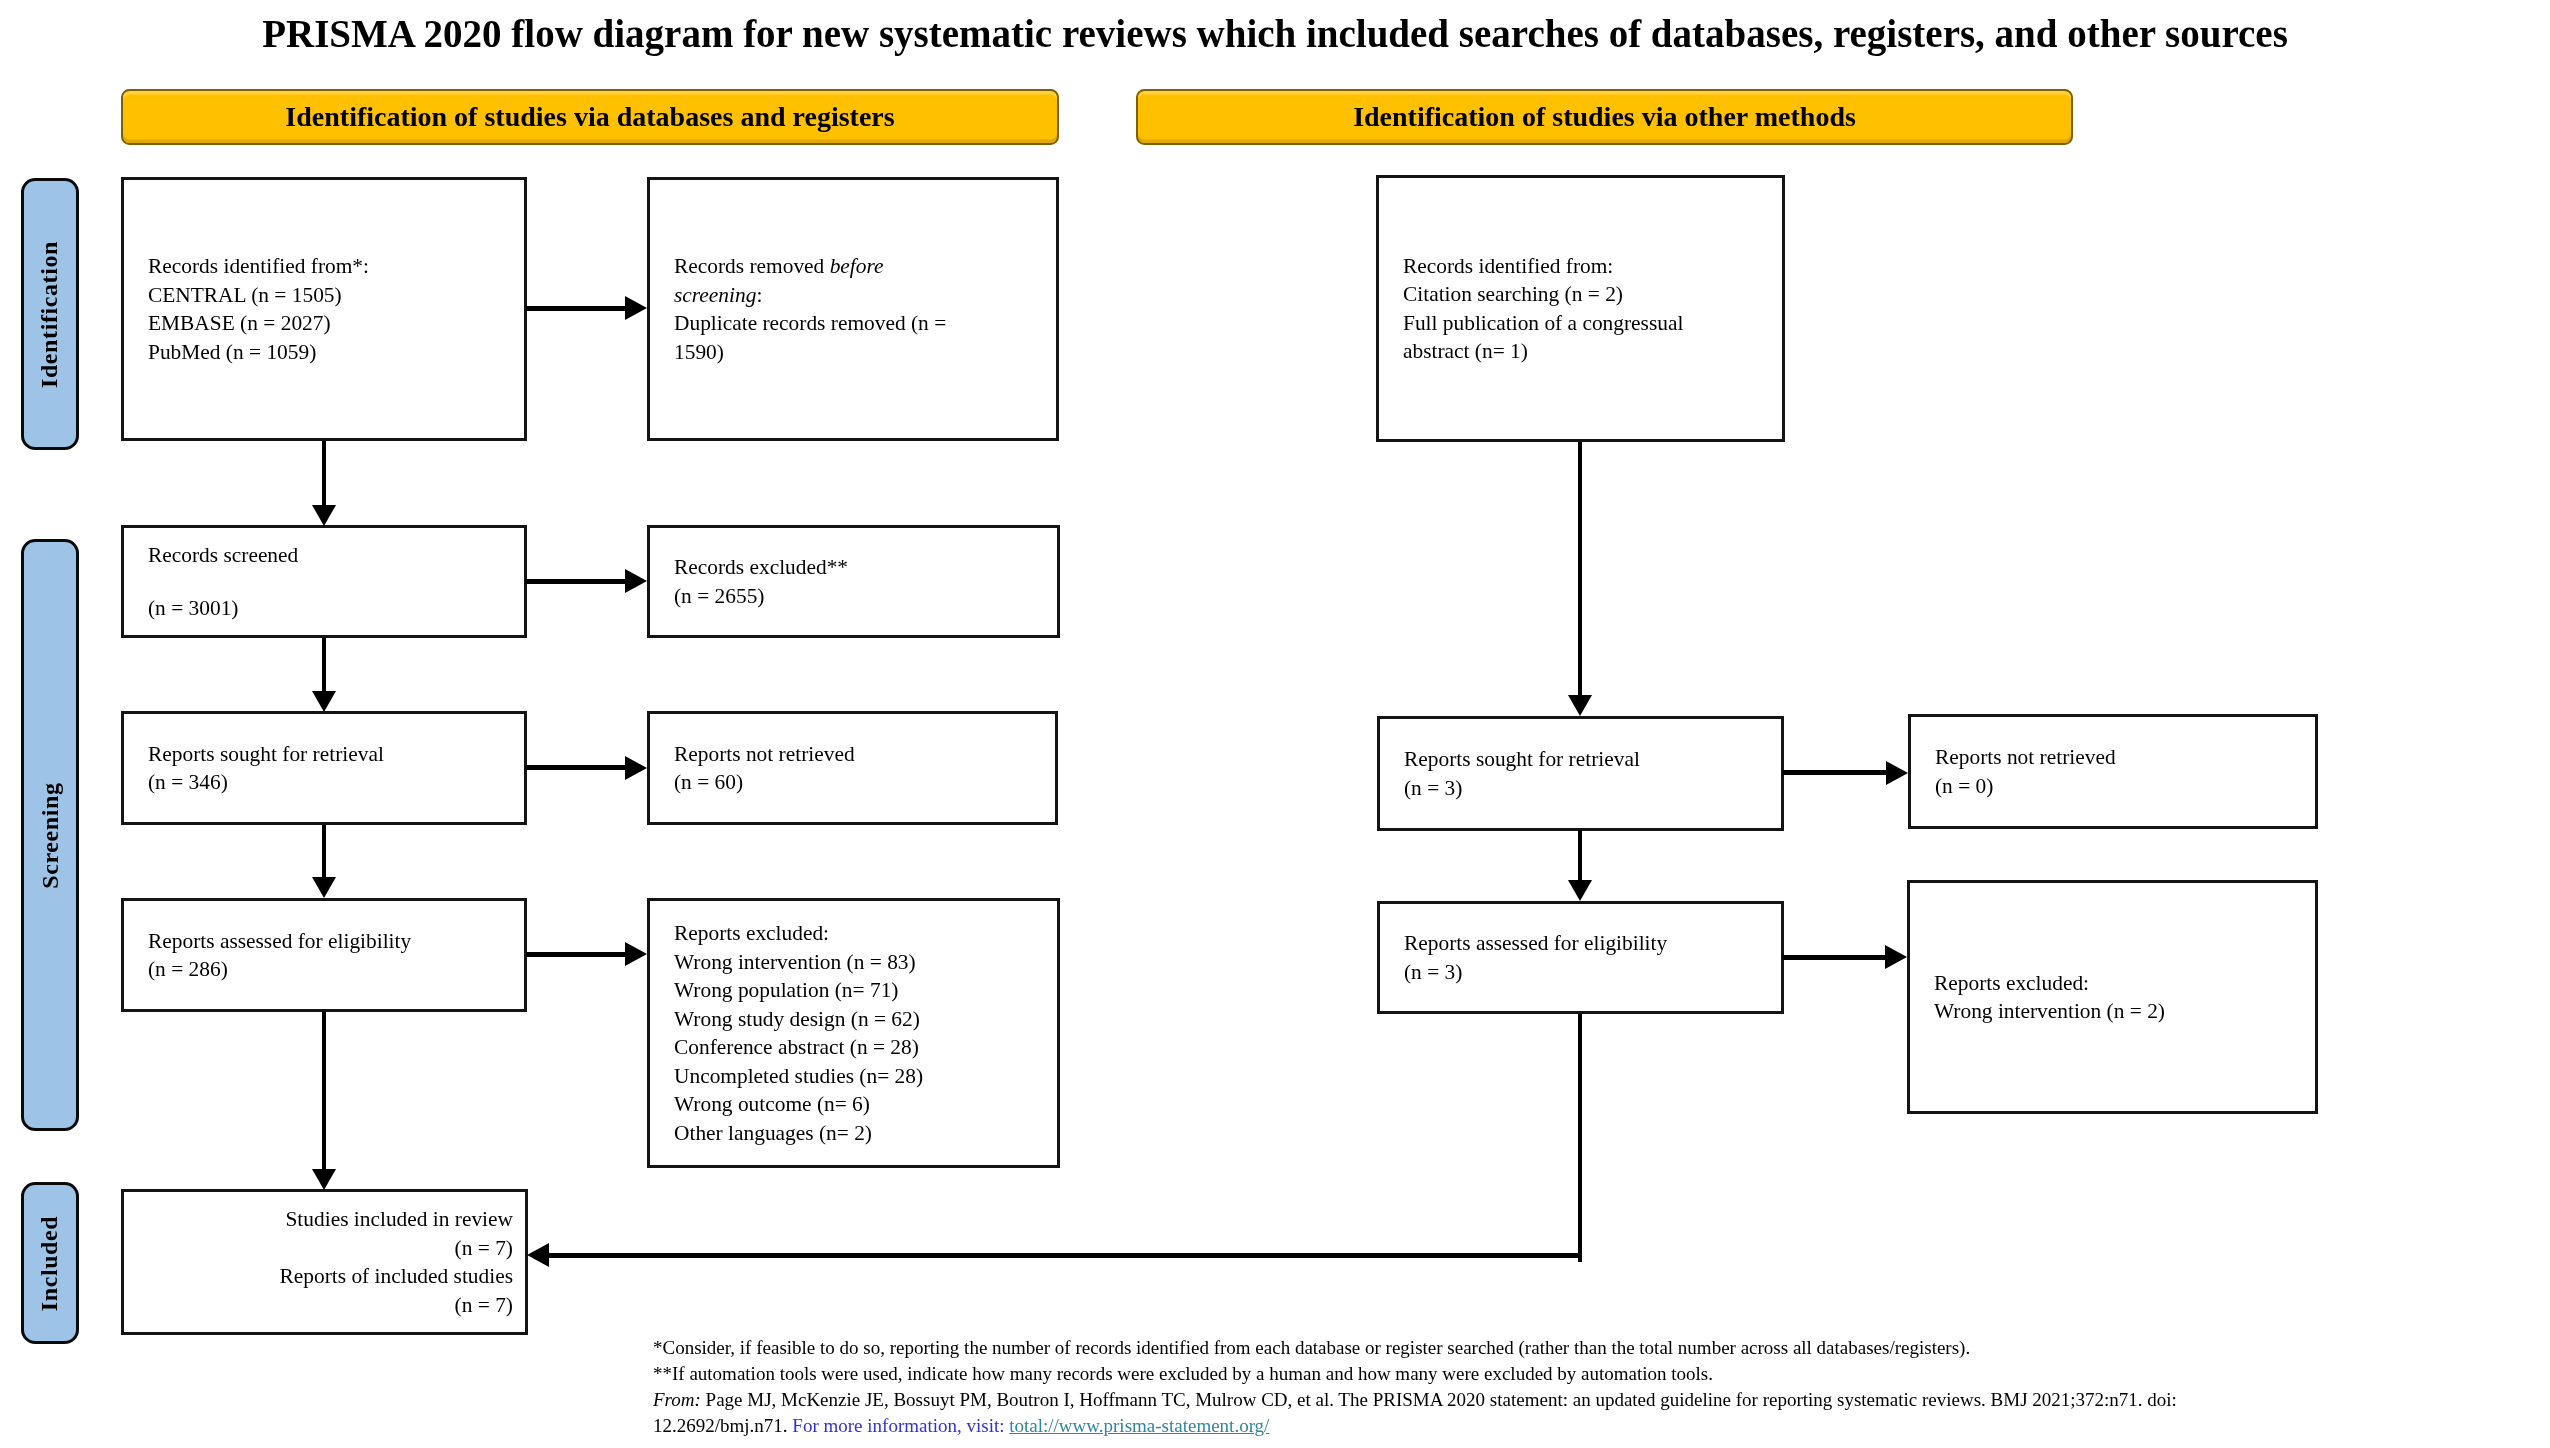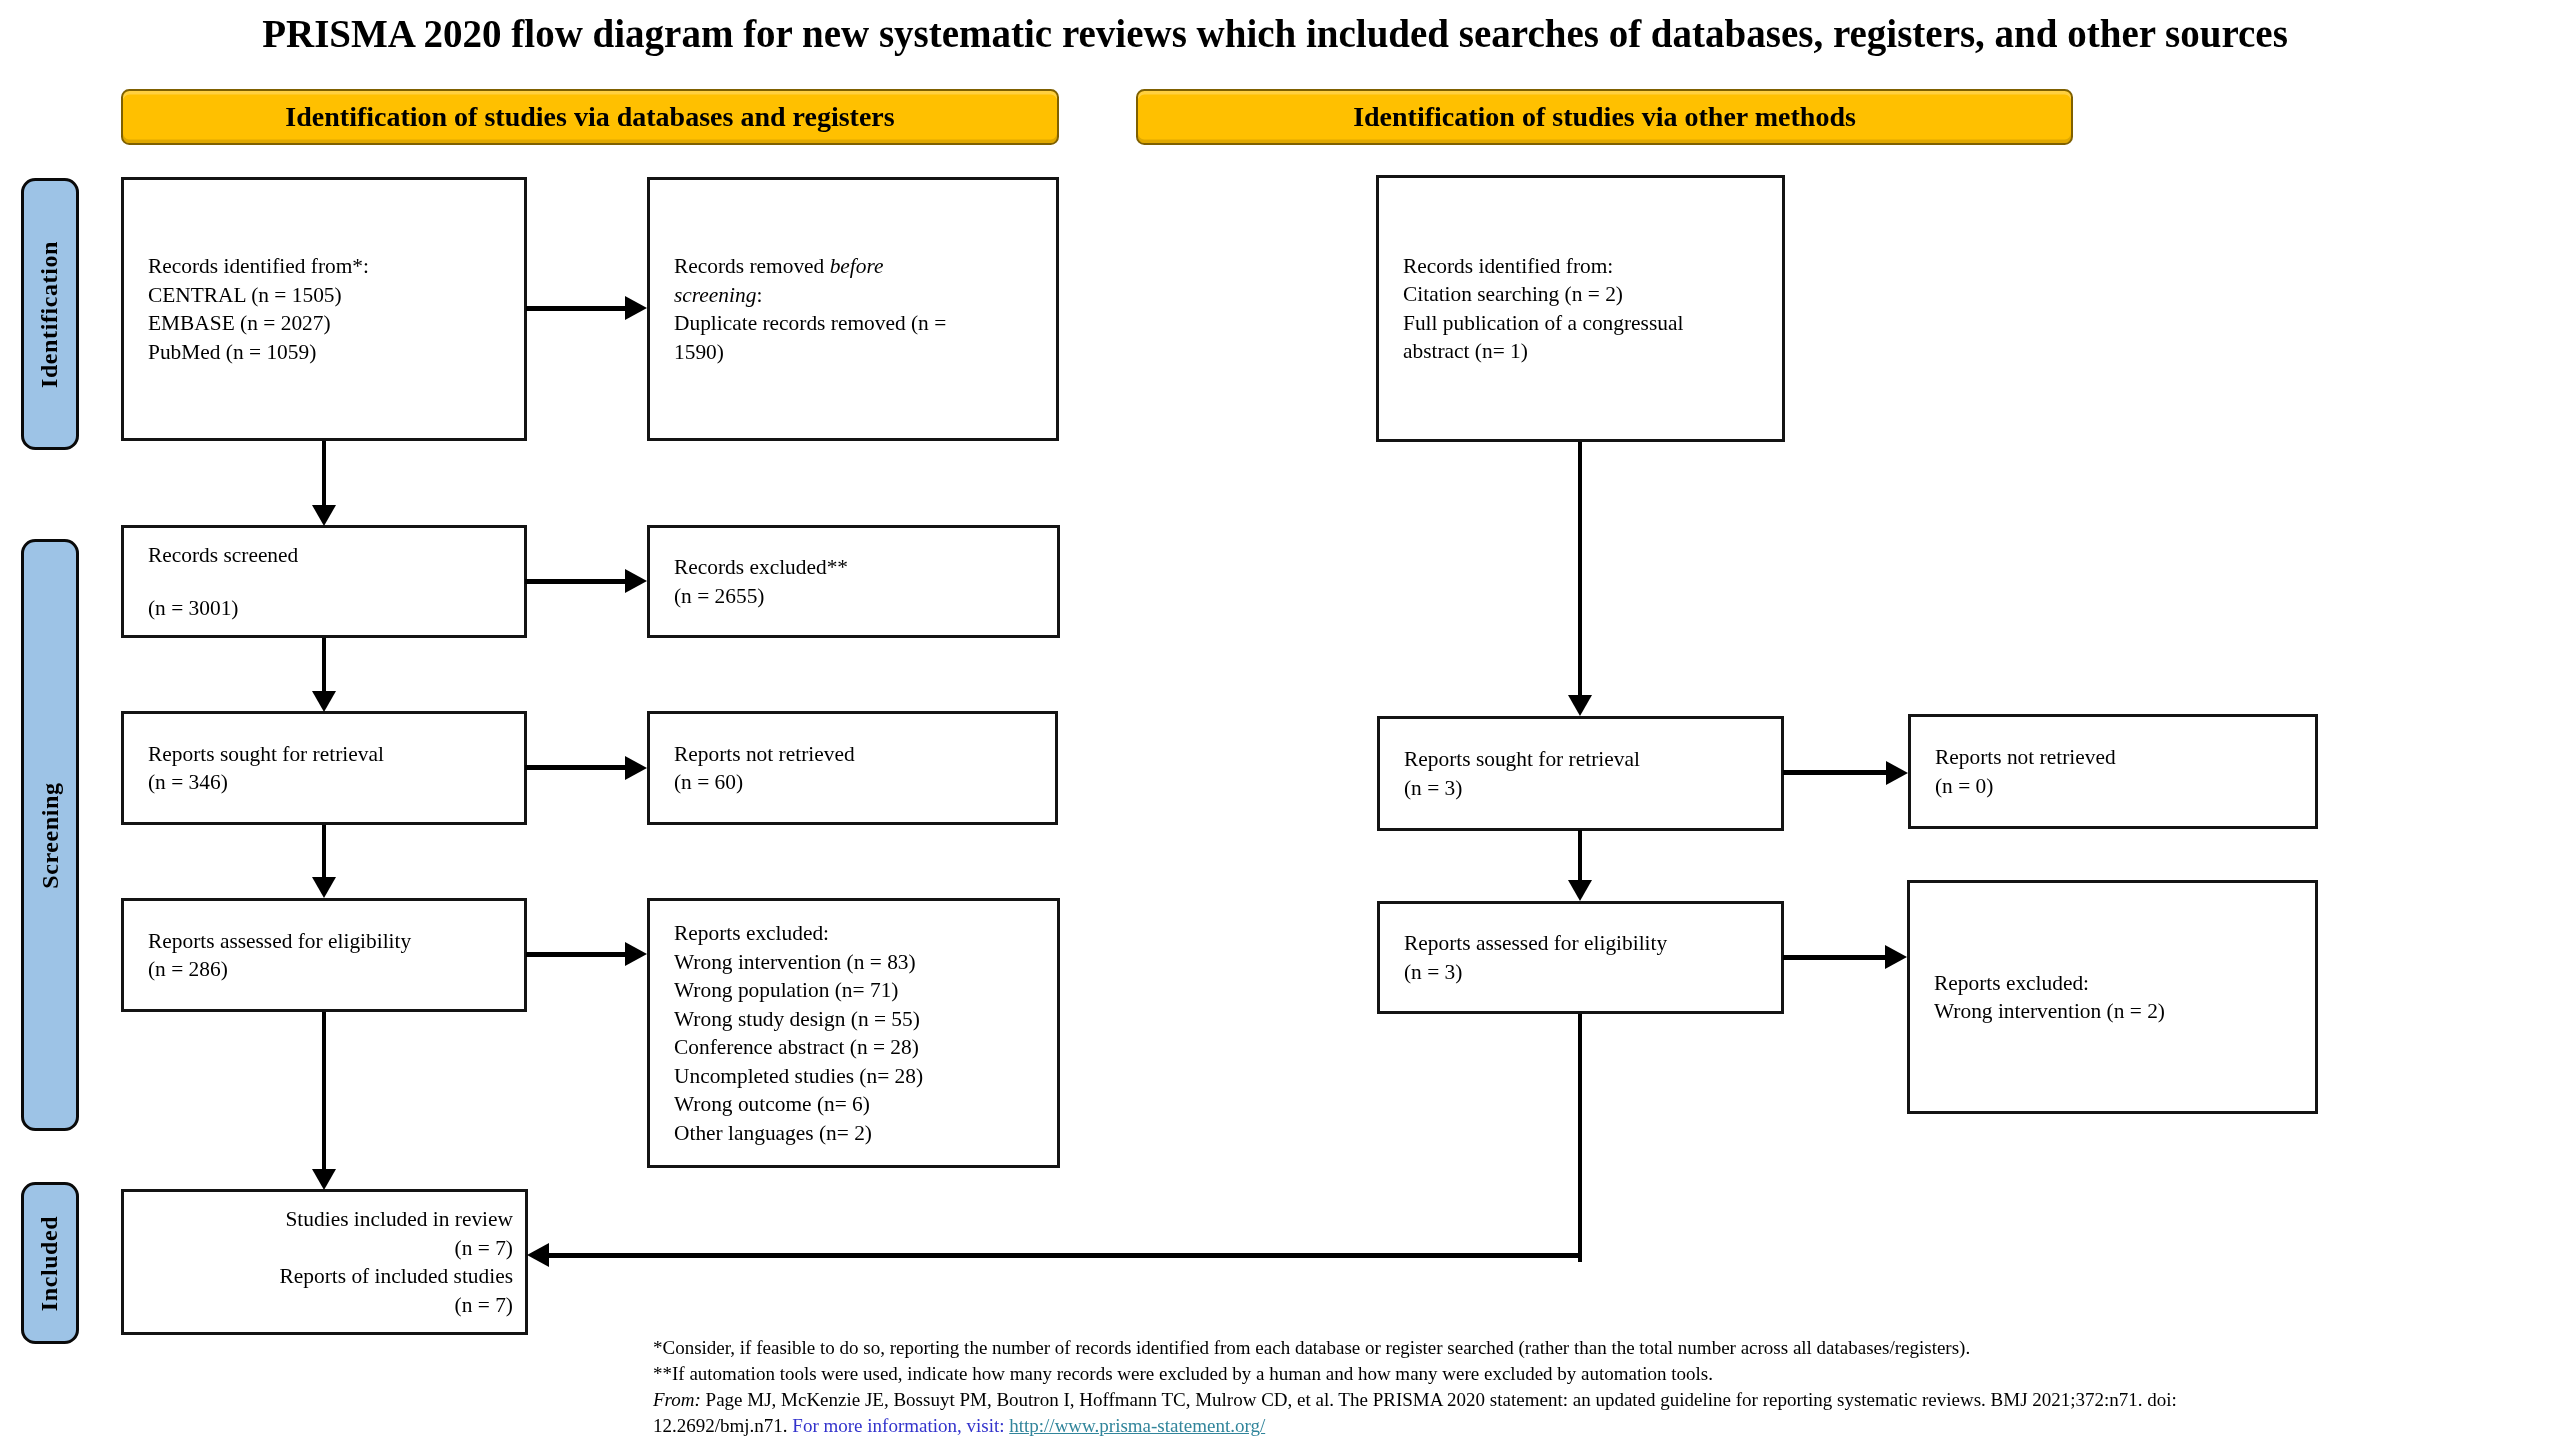--- a/index.html
+++ b/index.html
@@ -135,21 +135,21 @@
   </div>
 
   <div class="box" style="left:121px;top:898px;width:406px;height:114px;">
     <div class="ln">Reports assessed for eligibility</div>
     <div class="ln">(n = 286)</div>
   </div>
   <div class="box" style="left:647px;top:898px;width:413px;height:270px;">
     <div class="ln">Reports excluded:</div>
     <div class="ln">Wrong intervention (n = 83)</div>
     <div class="ln">Wrong population (n= 71)</div>
-    <div class="ln">Wrong study design (n = 55)</div>
+    <div class="ln">Wrong study design (n = 62)</div>
     <div class="ln">Conference abstract (n = 28)</div>
     <div class="ln">Uncompleted studies (n= 28)</div>
     <div class="ln">Wrong outcome (n= 6)</div>
     <div class="ln">Other languages (n= 2)</div>
   </div>
 
   <div class="box" style="left:1377px;top:716px;width:407px;height:115px;">
     <div class="ln">Reports sought for retrieval</div>
     <div class="ln">(n = 3)</div>
   </div>
@@ -211,17 +211,17 @@
   <div class="head-right" style="left:1885px;top:945px;"></div>
 
   <div class="shaft-v" style="left:1578px;top:1014px;height:248px;"></div>
   <div class="shaft-h" style="left:549px;top:1253px;width:1033px;"></div>
   <div class="head-left" style="left:527px;top:1243px;"></div>
 
   <div class="footnotes">
     <div>*Consider, if feasible to do so, reporting the number of records identified from each database or register searched (rather than the total number across all databases/registers).</div>
     <div>**If automation tools were used, indicate how many records were excluded by a human and how many were excluded by automation tools.</div>
     <div><span class="it">From:</span><span>  Page MJ, McKenzie JE, Bossuyt PM, Boutron I, Hoffmann TC, Mulrow CD, et al. The PRISMA 2020 statement: an updated guideline for reporting systematic reviews. BMJ 2021;372:n71. doi:</span></div>
-    <div><span>12.2692/bmj.n71. </span><span class="blue">For more information, visit: </span><a class="url">http://www.prisma-statement.org/</a></div>
+    <div><span>12.2692/bmj.n71. </span><span class="blue">For more information, visit: </span><a class="url">total://www.prisma-statement.org/</a></div>
   </div>
 
 </div>
 
 
 </body></html>

